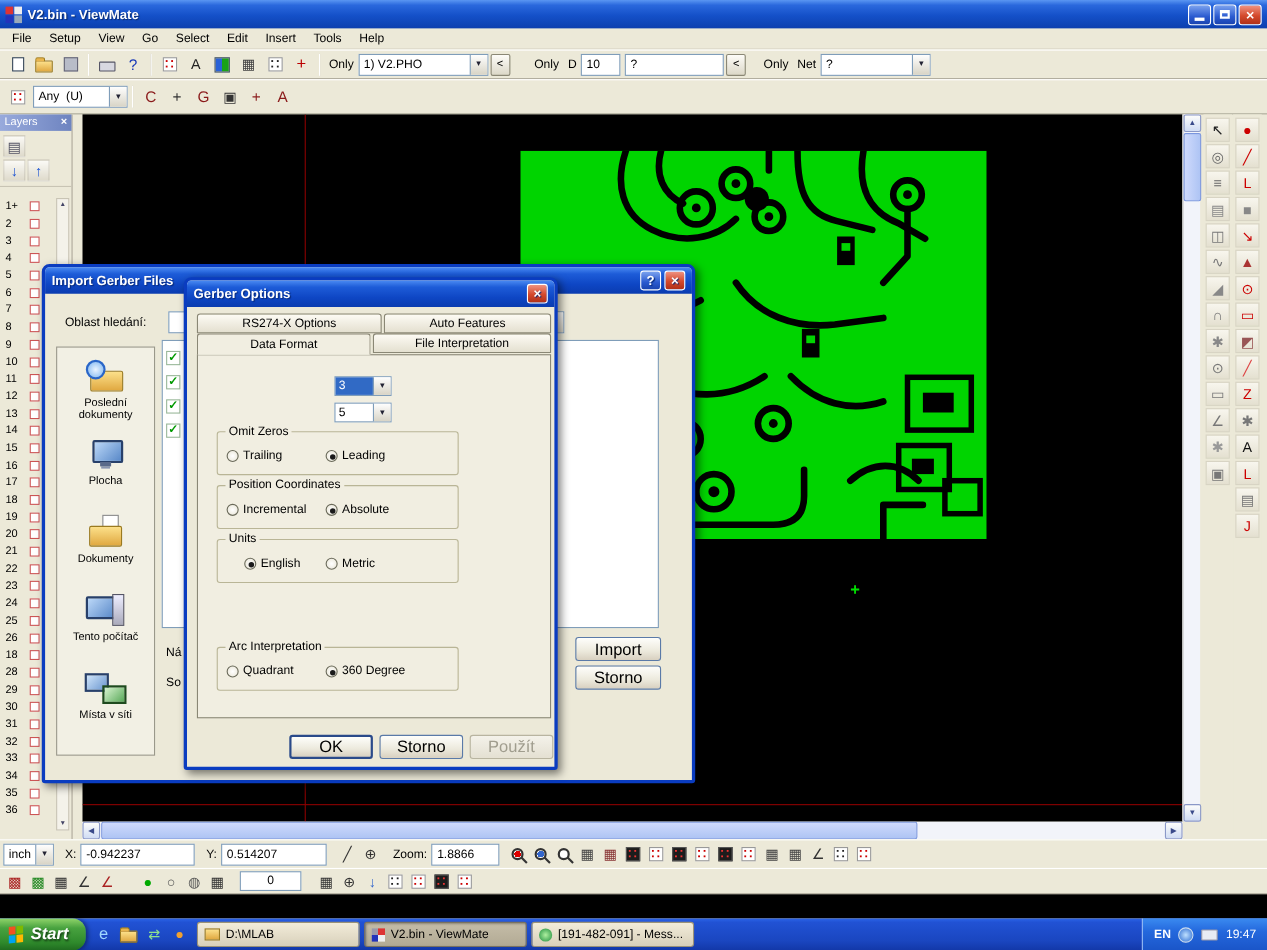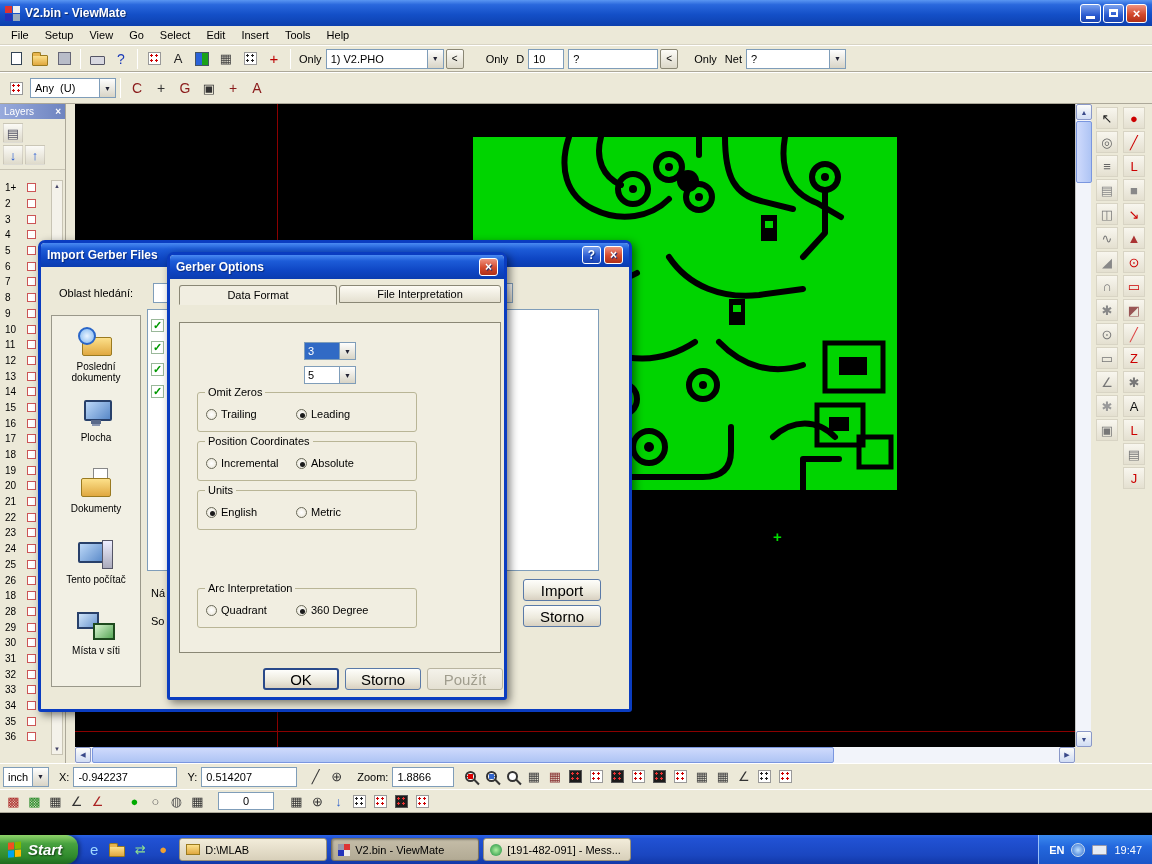--- a/index.html
+++ b/index.html
@@ -686,20 +686,24 @@
   <div class="pushbtn abs" style="left:482px;top:362px;width:78px">Storno</div>
 </div>
 
 <div id="gerber-dlg" class="abs dlg">
   <div class="dlg-title">
     <span class="dtxt">Gerber Options</span>
     <span class="dlg-btn close">×</span>
   </div>
   <div class="abs" style="left:9px;top:30px;width:324px">
     <div class="tabrow">
+      <span class="tab" style="width:168px">RS274-X Options</span>
+      <span class="tab" style="width:152px">Auto Features</span>
+    </div>
+    <div class="tabrow">
       <span class="tab active" style="width:158px">Data Format</span>
       <span class="tab" style="width:162px">File Interpretation</span>
     </div>
   </div>
   <div id="gerber-page"></div>
 
   <span class="rlabel" style="left:0;top:90px">Left of decimal:</span>
   <div class="combo gcombo" style="left:134px;top:87px;z-index:4">
     <span class="cval sel">3</span>
     <span class="carr">▼</span>
@@ -727,21 +731,21 @@
         <span class="radio"></span>
         <span>Incremental</span>
       </span>
     <span class="opt" style="left:98px">
         <span class="radio checked"></span>
         <span>Absolute</span>
       </span>
   </div>
   <div class="group" style="left:27px;top:235px;z-index:4">
     <span class="gtitle">Units</span>
-    <span class="opt" style="left:8px">
+    <span class="opt" style="left:24px">
         <span class="radio checked"></span>
         <span>English</span>
       </span>
     <span class="opt" style="left:98px">
         <span class="radio"></span>
         <span>Metric</span>
       </span>
   </div>
   <div class="group" style="left:27px;top:333px;z-index:4">
     <span class="gtitle">Arc Interpretation</span>

